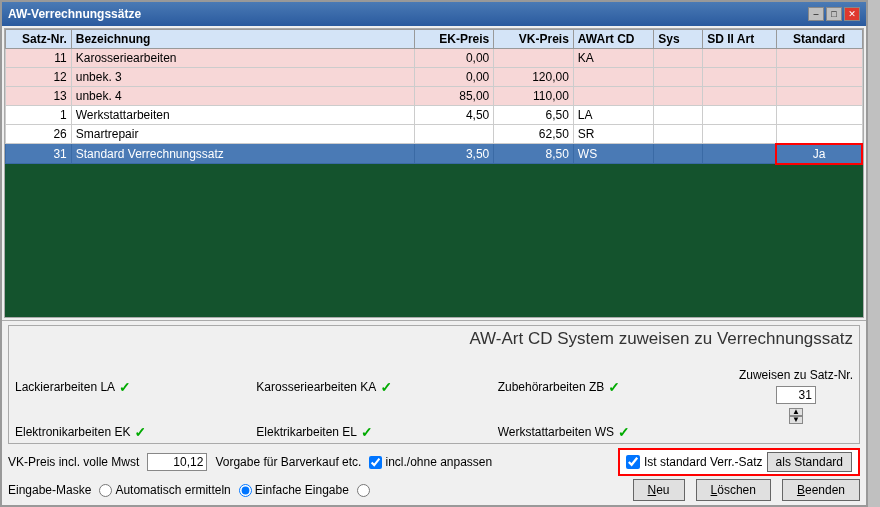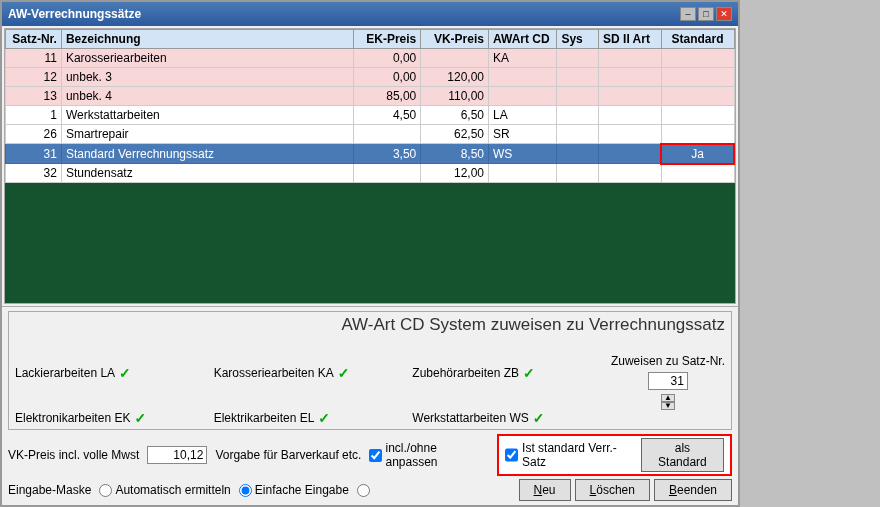--- a/index.html
+++ b/index.html
@@ -1,18 +1,18 @@
 <!DOCTYPE html>
 <html><head>
   <meta charset="utf-8">
   <style>
     * { box-sizing: border-box; margin: 0; padding: 0; font-family: 'Segoe UI', Tahoma, Arial, sans-serif; font-size: 12px; }
     body { background: #c0c0c0; width: 880px; height: 507px; overflow: hidden; }
 
-    .window { width: 740px; height: 507px; background: #f0f0f0; border: 2px solid #999; display: flex; flex-direction: column; }
+    .window { width: 868px; height: 507px; background: #f0f0f0; border: 2px solid #999; display: flex; flex-direction: column; }
 
     
     .title-bar { background: linear-gradient(to bottom, #4a7ab5, #2a5a9e); color: white; display: flex; align-items: center; justify-content: space-between; padding: 4px 6px; height: 24px; flex-shrink: 0; }
     .title-bar-text { font-size: 12px; font-weight: bold; }
     .title-bar-buttons { display: flex; gap: 2px; }
     .title-btn { width: 16px; height: 14px; border: 1px solid #888; background: #c0c0c0; color: #000; font-size: 9px; display: flex; align-items: center; justify-content: center; cursor: pointer; line-height: 1; }
     .title-btn.close { background: #e0392d; color: white; }
 
     
     .table-area { flex: 1; overflow: auto; background: #14532d; border: 1px solid #aaa; margin: 2px; }
@@ -58,21 +58,21 @@
     .vorgabe-label { white-space: nowrap; }
     .checkbox-area { display: flex; align-items: center; gap: 3px; }
     .standard-box { display: flex; align-items: center; gap: 4px; border: 2px solid red; padding: 2px 6px; background: white; margin-left: auto; }
     .std-checkbox { width: 14px; height: 14px; }
 
     
     .btn-row { display: flex; align-items: center; gap: 4px; }
     .eingabe-label { margin-right: 4px; white-space: nowrap; }
     .radio-group { display: flex; align-items: center; gap: 8px; flex: 1; }
     .radio-item { display: flex; align-items: center; gap: 3px; white-space: nowrap; }
-    .action-btns { display: flex; gap: 4px; margin-left: auto; }
+    .action-btns { display: flex; gap: 11px; margin-left: auto; }
     .action-btn { border: 1px solid #666; background: #e0e0e0; padding: 3px 14px; cursor: pointer; font-size: 12px; }
     .underline { text-decoration: underline; }
   </style>
 </head>
 <body>
 
 <div class="window">
 
   <div class="title-bar">
     <span class="title-bar-text">AW-Verrechnungssätze</span>
@@ -151,30 +151,20 @@
           <tr class="selected">
             <td class="col-nr right">31</td>
             <td class="col-bez">Standard Verrechnungssatz</td>
             <td class="col-ek right">3,50</td>
             <td class="col-vk right">8,50</td>
             <td class="col-awart">WS</td>
             <td class="col-sys"></td>
             <td class="col-sdii"></td>
             <td class="col-standard center standard-cell-highlight">Ja</td>
           </tr>
-          <tr class="normal">
-            <td class="col-nr right">32</td>
-            <td class="col-bez">Stundensatz</td>
-            <td class="col-ek right"></td>
-            <td class="col-vk right">12,00</td>
-            <td class="col-awart"></td>
-            <td class="col-sys"></td>
-            <td class="col-sdii"></td>
-            <td class="col-standard center"></td>
-          </tr>
         </tbody>
     </table>
   </div>
 
   <div class="bottom-panel">
 
     <div class="awart-section">
       <div class="awart-title">AW-Art CD System zuweisen zu Verrechnungssatz</div>
       <div style="display: flex; align-items: center; gap: 4px;">
         <div style="flex:1; display: grid; grid-template-columns: 1fr 1fr 1fr; gap: 2px 4px;">

